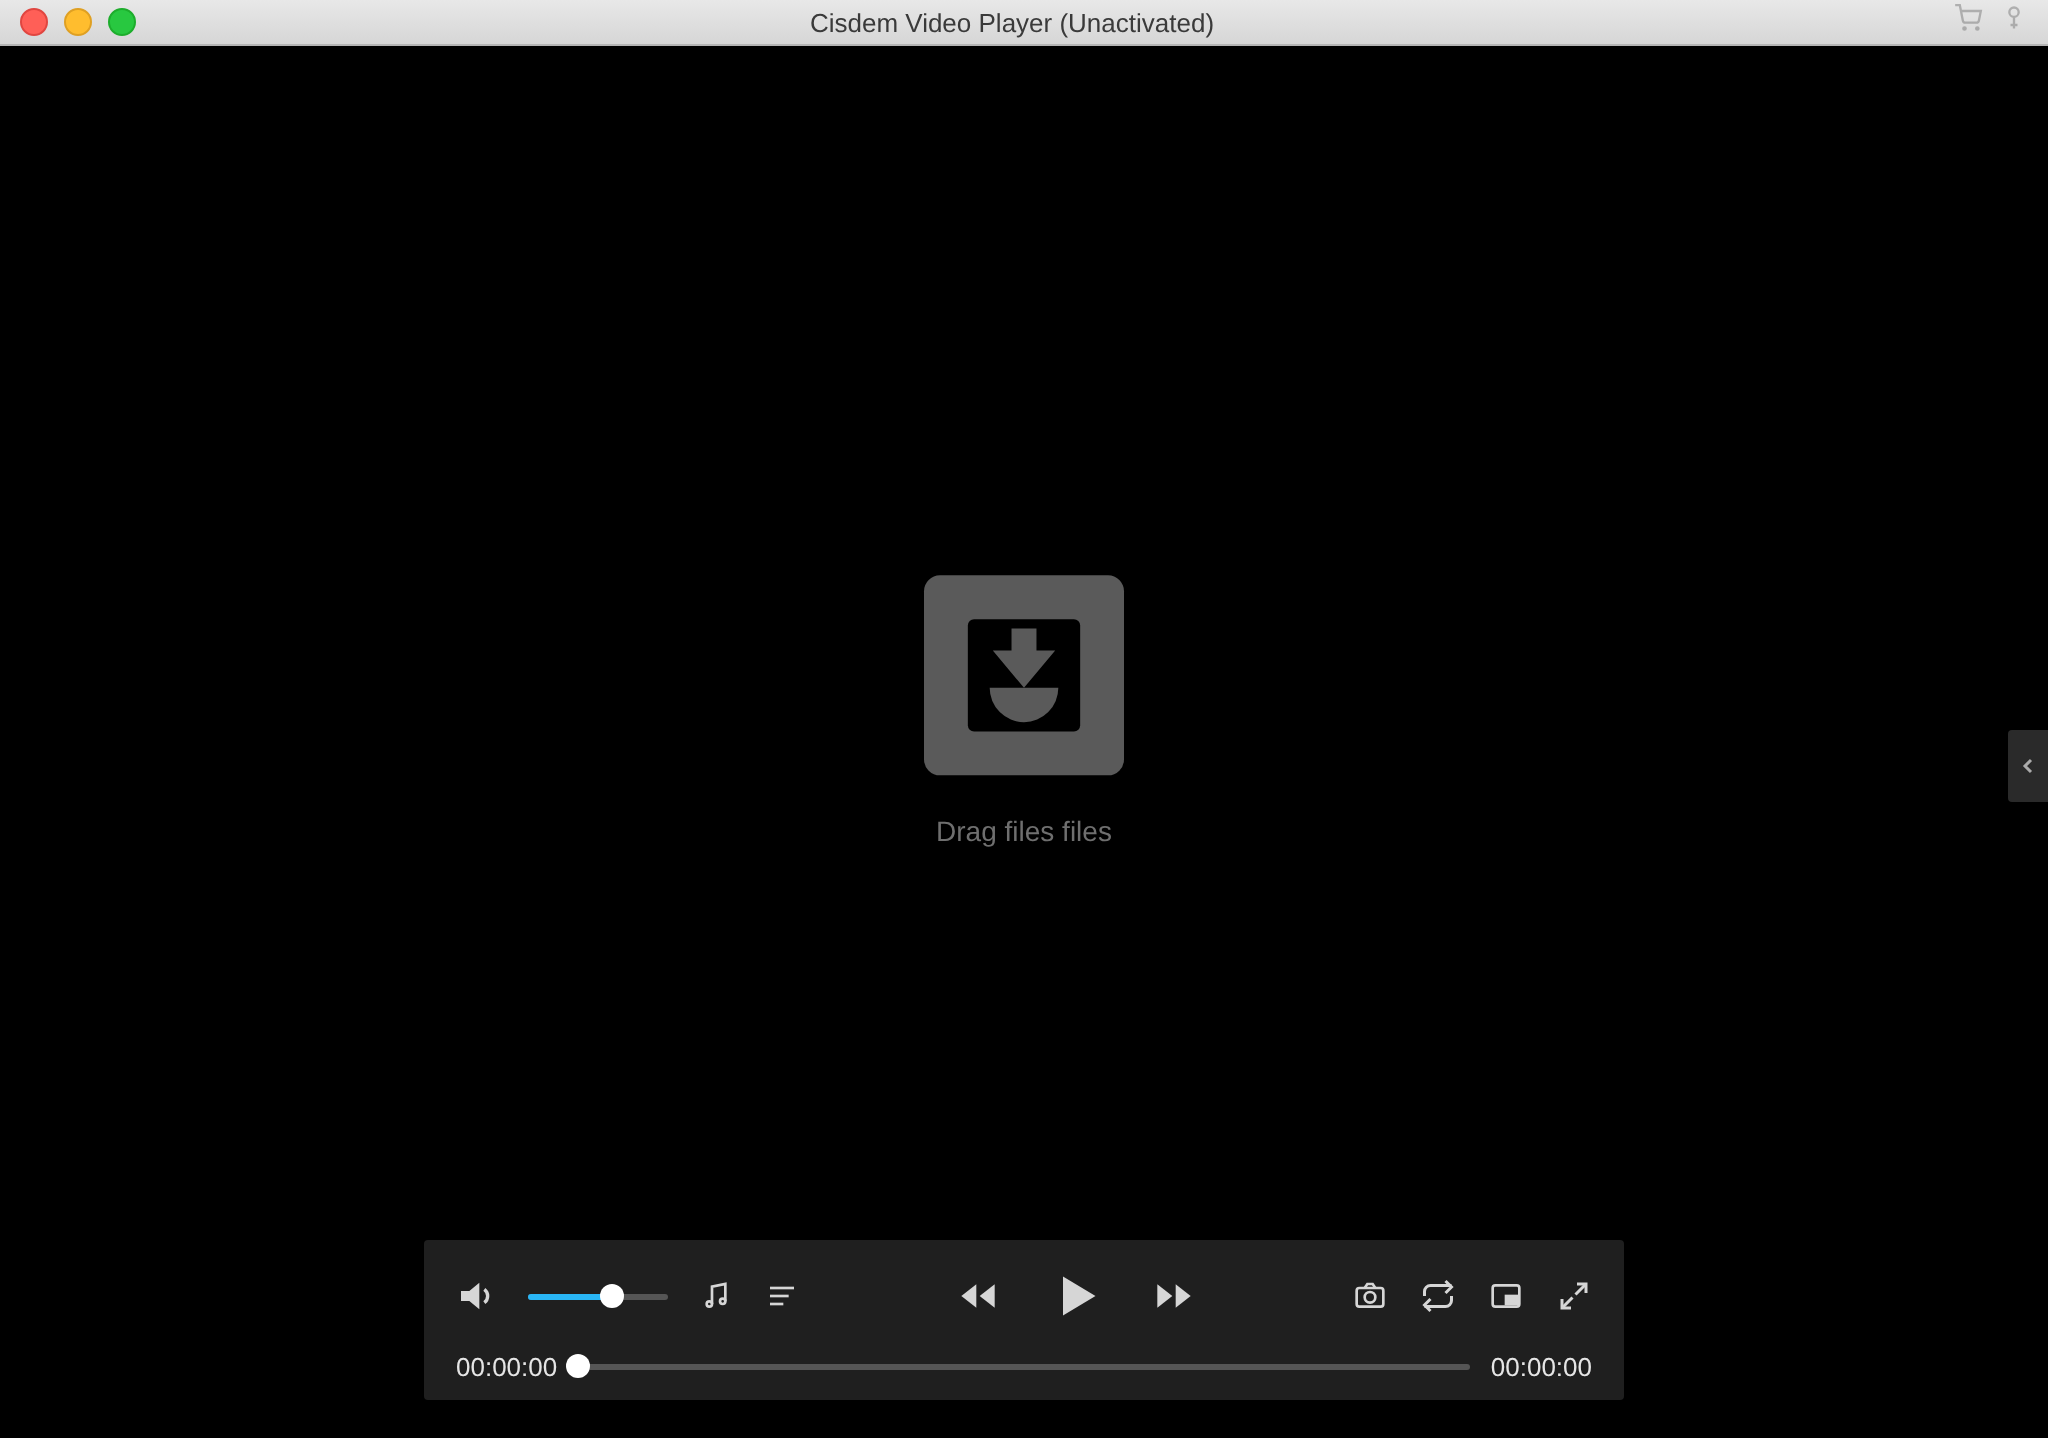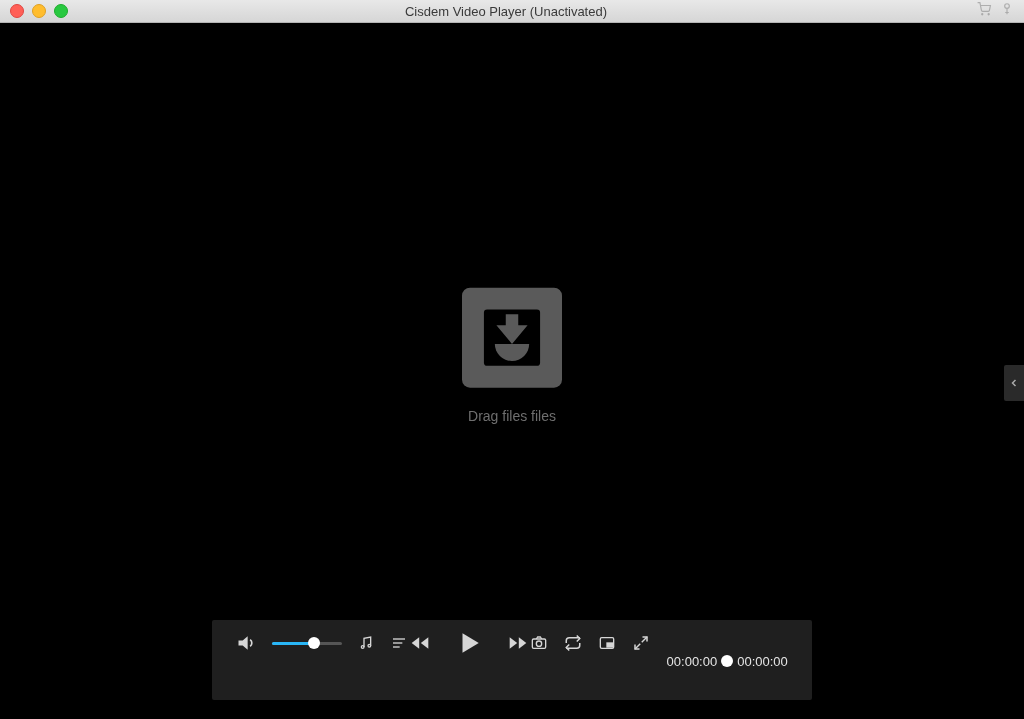--- a/index.html
+++ b/index.html
@@ -100,21 +100,21 @@
 
   
   .controls {
     position: absolute;
     left: 212px;
     bottom: 20px;
     width: 600px;
     height: 80px;
     background: #1f1f1f;
     display: flex;
-    flex-direction: row;
+    flex-direction: column;
     justify-content: space-around;
     padding: 6px 16px 4px 16px;
     box-sizing: border-box;
     border-radius: 2px;
   }
 
   .controls-row {
     display: flex;
     align-items: center;
     height: 34px;

